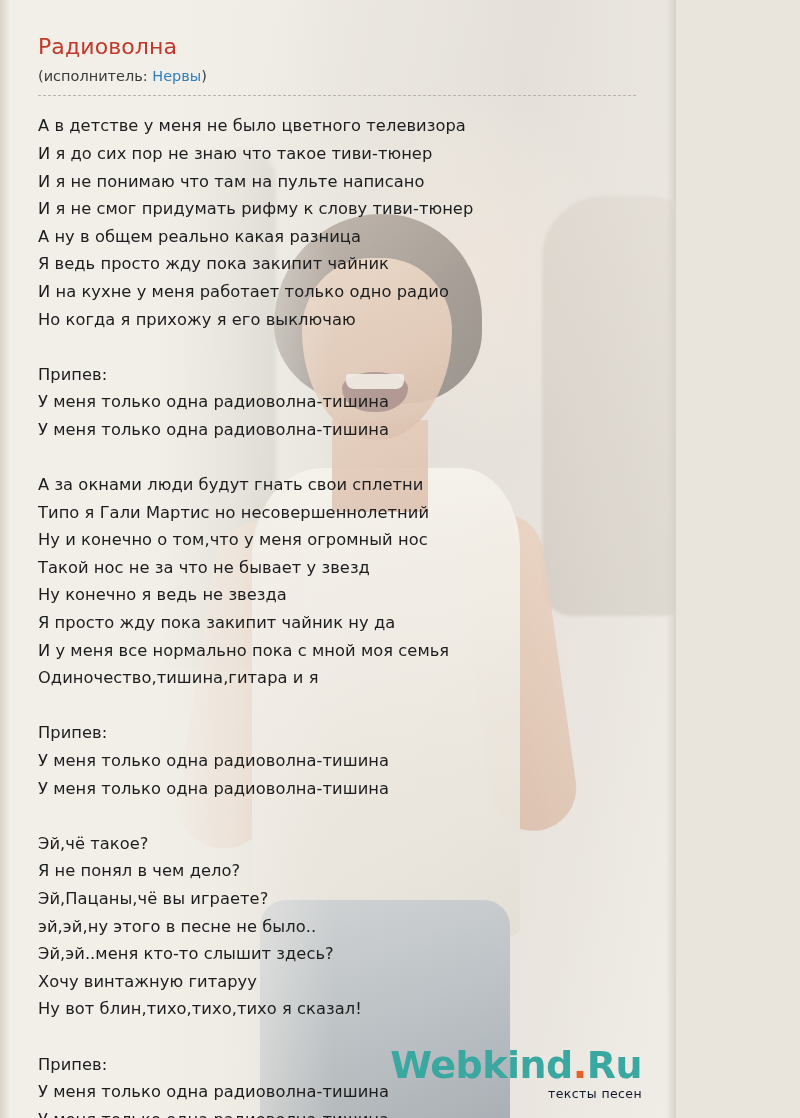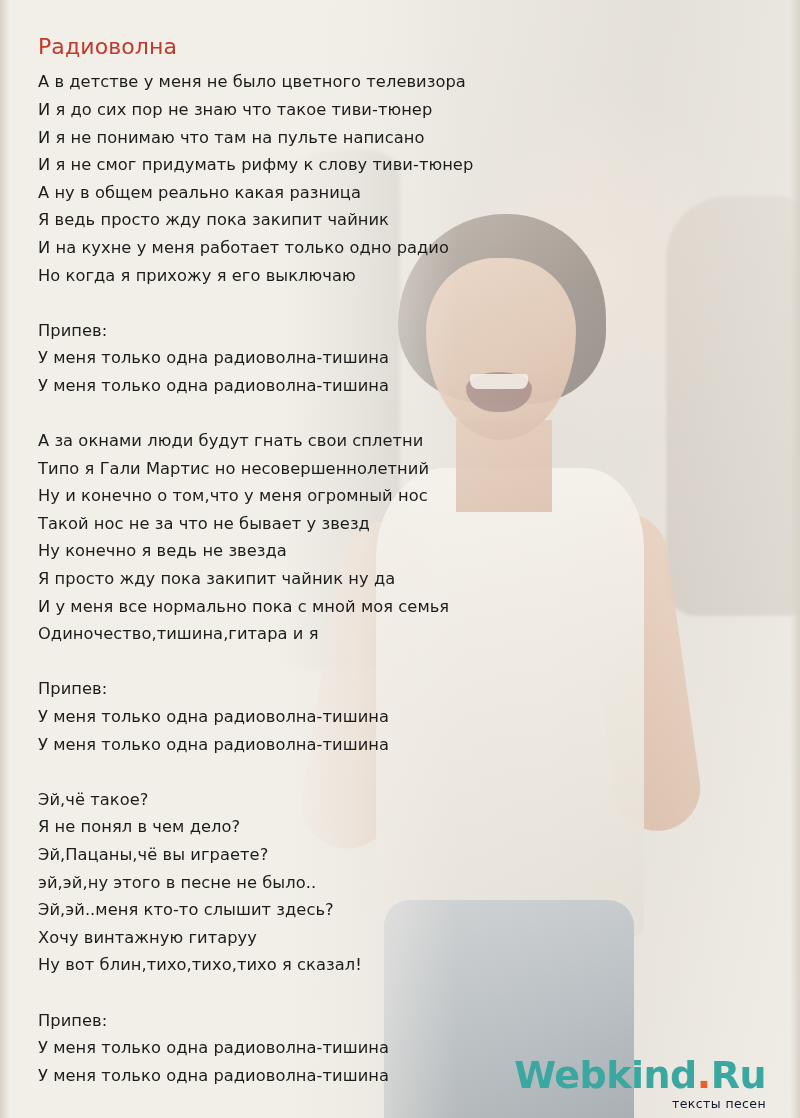--- a/index.html
+++ b/index.html
@@ -9,21 +9,21 @@
   body {
     width: 800px;
     height: 1118px;
     background: #e9e4dc;
     font-family: "DejaVu Sans", "Liberation Sans", sans-serif;
     overflow: hidden;
   }
 
   .page {
     position: relative;
-    width: 800px;
+    width: 676px;
     height: 1118px;
     background: #f2efe9;
     box-sizing: border-box;
     overflow: hidden;
   }
 
   
   .photo-layer {
     position: absolute;
     top: 0;
@@ -170,21 +170,21 @@
     font-size: 16.3px;
     line-height: 27.6px;
     color: #1d1d1d;
     white-space: pre-wrap;
     letter-spacing: 0.05px;
   }
 
   .footer-logo {
     position: absolute;
     right: 34px;
-    bottom: 8px;
+    bottom: 18px;
     z-index: 4;
     text-align: right;
     line-height: 1;
   }
   .footer-logo .wk {
     font-size: 38px;
     font-weight: 700;
     letter-spacing: -0.5px;
   }
   .footer-logo .wk .w1 { color: #3aa7a0; }
@@ -225,20 +225,21 @@
     <div class="fig-face"></div>
     <div class="fig-mouth"></div>
     <div class="fig-teeth"></div>
     <div class="veil"></div>
   </div>
 
   <div class="content">
 
     <h1 class="song-title">Радиоволна</h1>
 
+    <div class="artist-line"><span>(исполнитель: </span><a href="#">Нервы</a><span>)</span></div>
 
     <div class="lyrics">А в детстве у меня не было цветного телевизора
 И я до сих пор не знаю что такое тиви-тюнер
 И я не понимаю что там на пульте написано
 И я не смог придумать рифму к слову тиви-тюнер
 А ну в общем реально какая разница
 Я ведь просто жду пока закипит чайник
 И на кухне у меня работает только одно радио
 Но когда я прихожу я его выключаю
 

